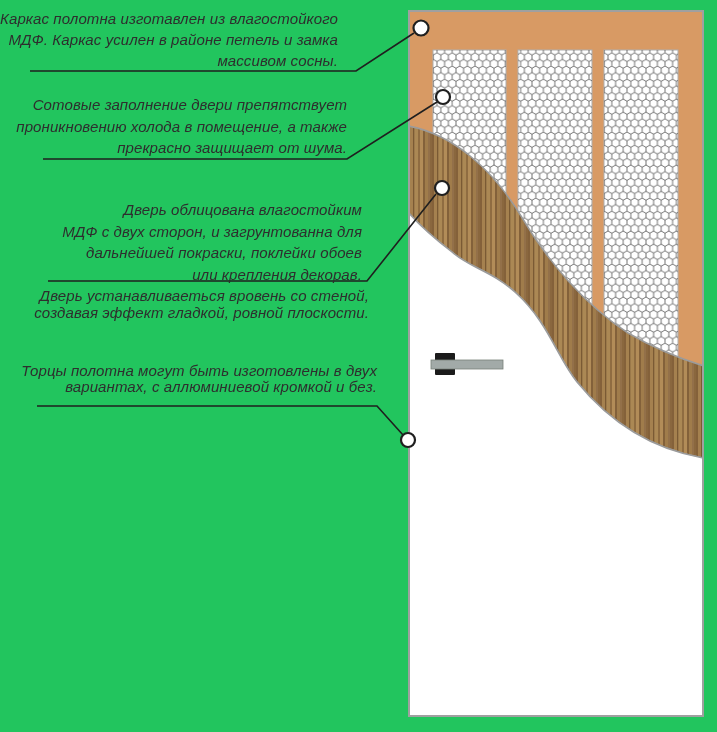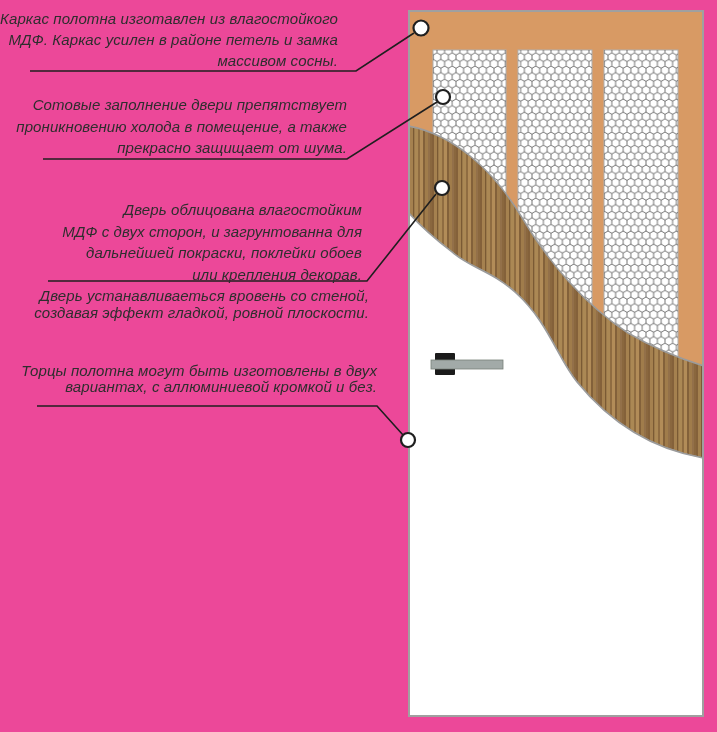--- a/index.html
+++ b/index.html
@@ -1,19 +1,19 @@
 <!DOCTYPE html>
 <html><head>
 <meta charset="utf-8">
 <style>
   html,body{margin:0;padding:0;background:#ffffff;}
   .canvas{
     position:relative;
     width:717px;height:732px;
-    background:#ec4899;
+    background:#22c55e;
     font-family:"Liberation Sans", sans-serif;
     overflow:hidden;
   }
   .diagram-svg{position:absolute;left:0;top:0;z-index:1;}
   .note{
     position:absolute;
     z-index:2;
     text-align:right;
     font-style:italic;
     font-size:15px;

